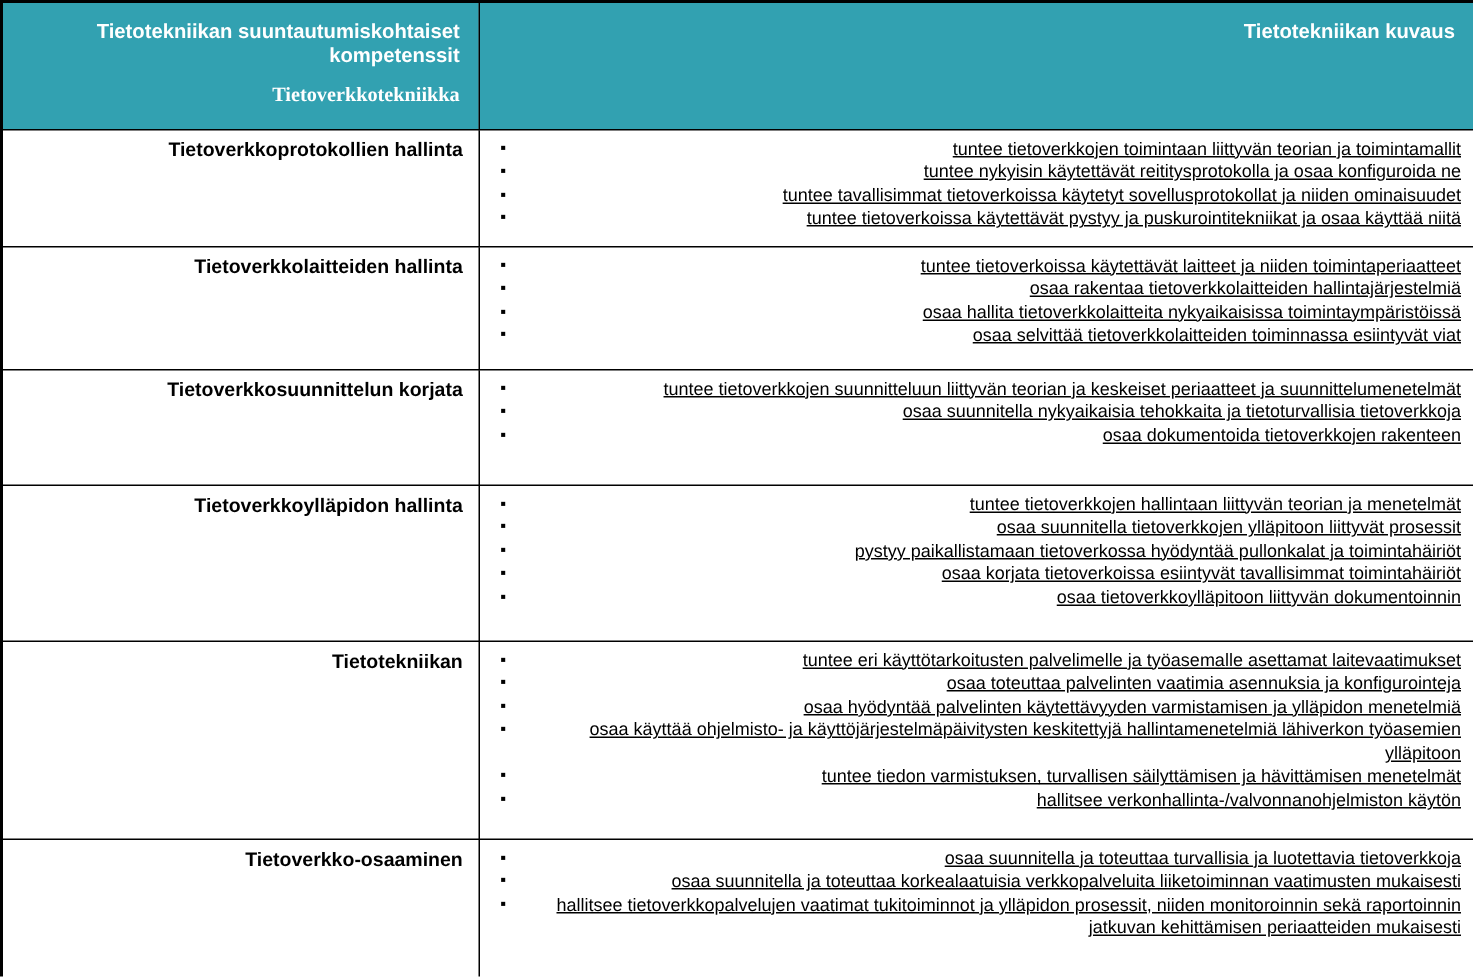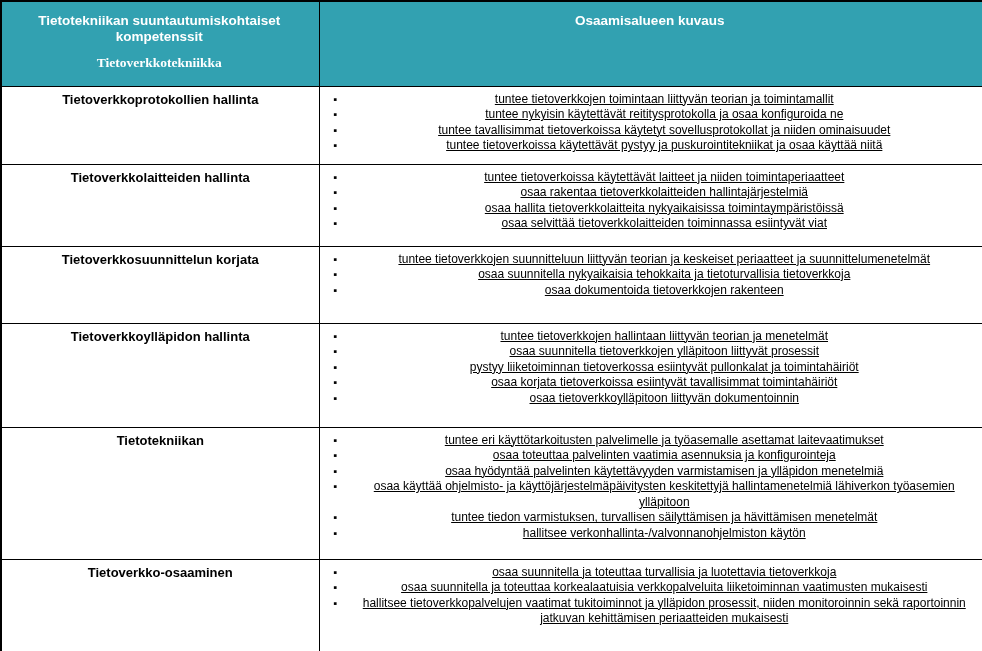--- a/index.html
+++ b/index.html
@@ -26,21 +26,21 @@
     width: 982px;
     border-collapse: collapse;
     table-layout: fixed;
     border: 2px solid var(--border);
   }
   col.col-name { width: 318px; }
   col.col-desc { width: 664px; }
   th, td {
     border: 1px solid var(--border);
     vertical-align: top;
-    text-align: center;
+    text-align: right;
     padding: 0;
   }
   thead th {
     background: var(--header-bg);
     color: var(--header-text);
     font-weight: bold;
     font-size: 13.5px;
     line-height: 16px;
     padding: 11px 12px 6px 10px;
     height: 85px;
@@ -92,21 +92,21 @@
       <col class="col-name">
       <col class="col-desc">
     </colgroup>
     <thead>
       <tr>
         <th>
           <p>Tietotekniikan suuntautumiskohtaiset kompetenssit</p>
           <p>Tietoverkkotekniikka</p>
         </th>
         <th>
-          <p>Osaamisalueen kuvaus</p>
+          <p>Tietotekniikan kuvaus</p>
         </th>
       </tr>
     </thead>
     <tbody>
       <tr class="r0">
         <td class="cell-name">
           <span>Tietoverkkoprotokollien hallinta</span>
         </td>
         <td class="cell-desc">
           <ul class="bullet-list">
@@ -143,21 +143,21 @@
         </td>
       </tr>
       <tr class="r3">
         <td class="cell-name">
           <span>Tietoverkkoylläpidon hallinta</span>
         </td>
         <td class="cell-desc">
           <ul class="bullet-list">
               <li>tuntee tietoverkkojen hallintaan liittyvän teorian ja menetelmät</li>
               <li>osaa suunnitella tietoverkkojen ylläpitoon liittyvät prosessit</li>
-              <li>pystyy liiketoiminnan tietoverkossa esiintyvät pullonkalat ja toimintahäiriöt</li>
+              <li>pystyy paikallistamaan tietoverkossa hyödyntää pullonkalat ja toimintahäiriöt</li>
               <li>osaa korjata tietoverkoissa esiintyvät tavallisimmat toimintahäiriöt</li>
               <li>osaa tietoverkkoylläpitoon liittyvän dokumentoinnin</li>
             </ul>
         </td>
       </tr>
       <tr class="r4">
         <td class="cell-name">
           <span>Tietotekniikan</span>
         </td>
         <td class="cell-desc">

